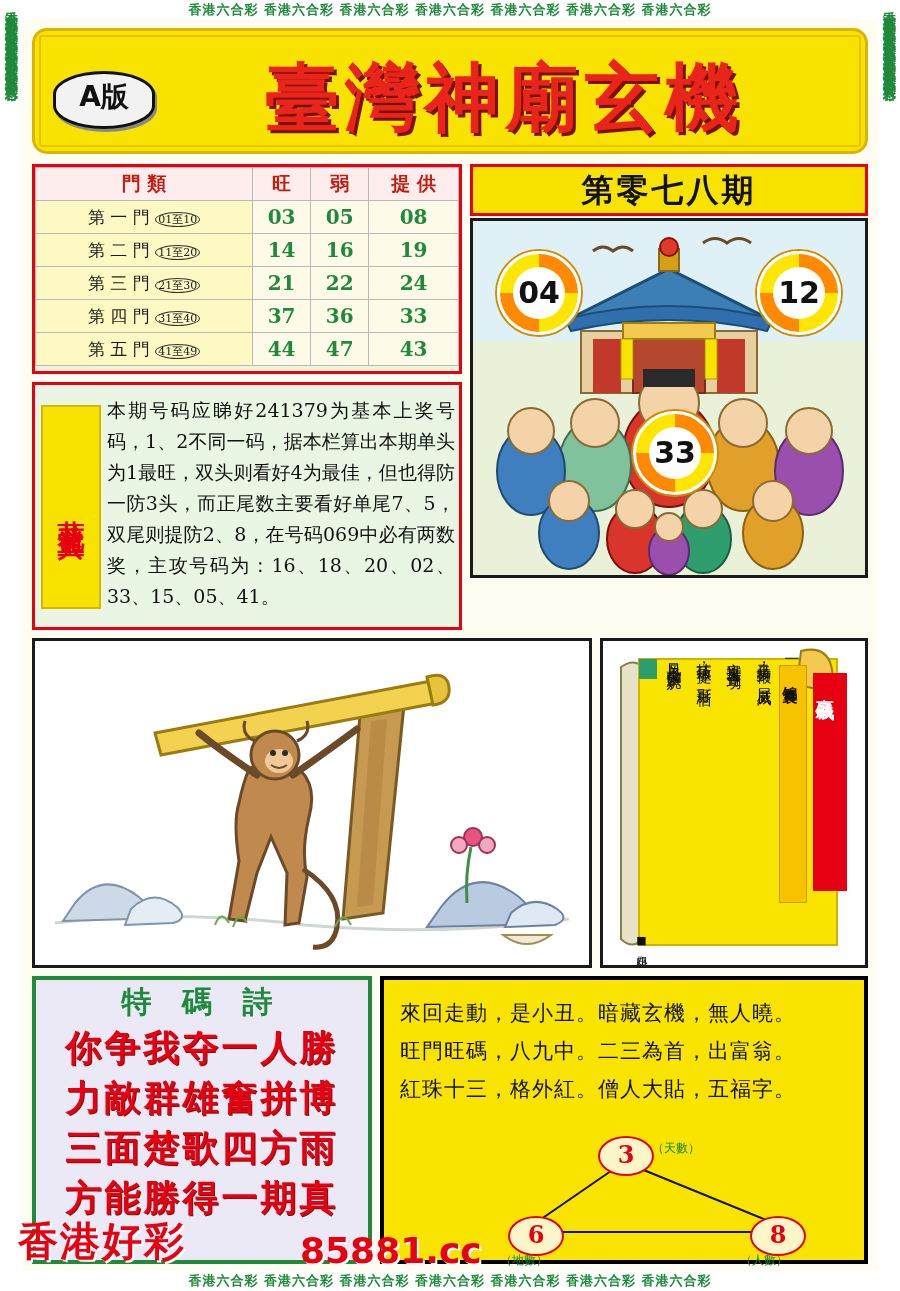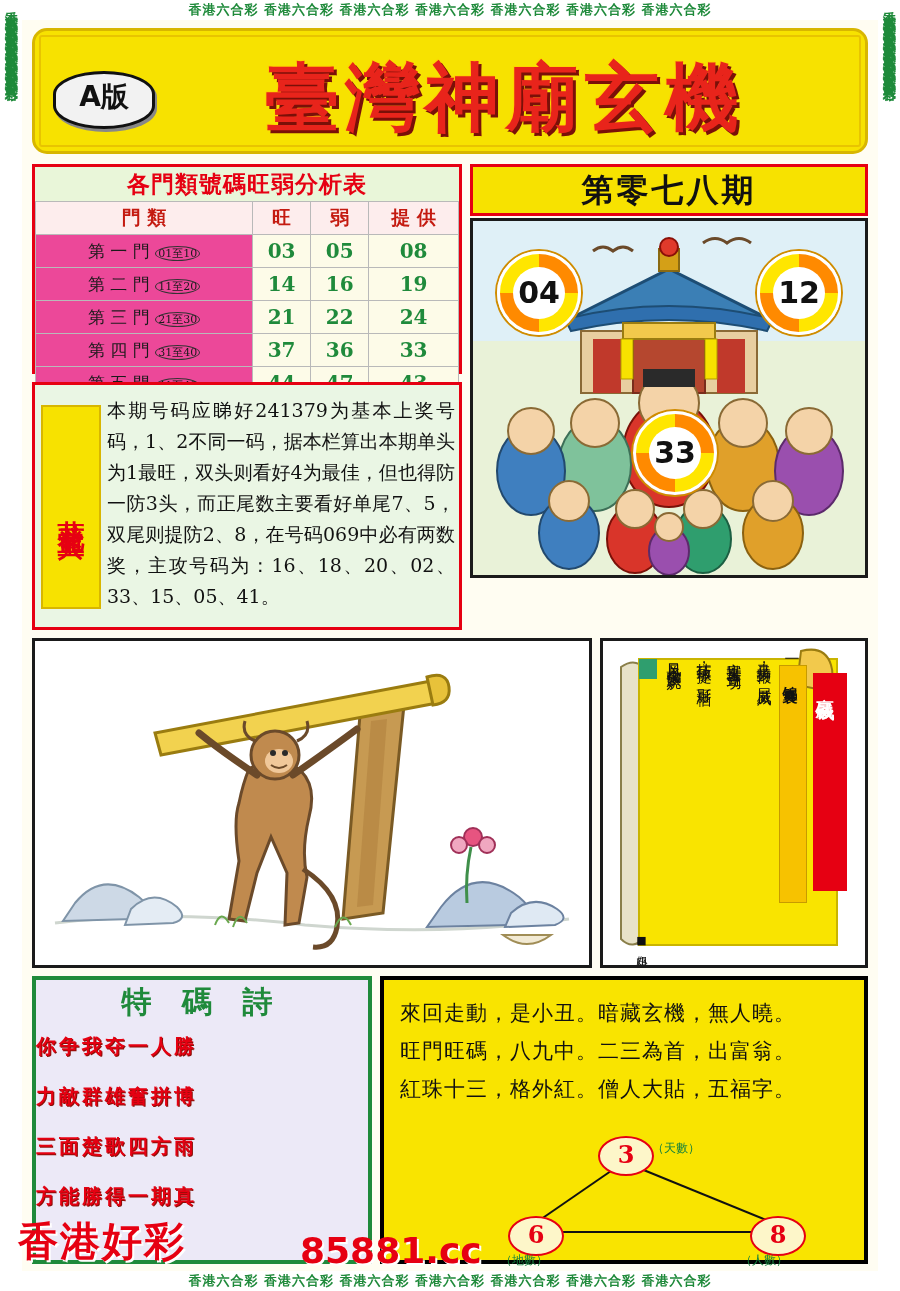--- a/index.html
+++ b/index.html
@@ -31,21 +31,21 @@
     font-family:"DejaVu Serif","Liberation Serif",serif;font-weight:bold;font-size:74px;color:#e8241b;
     text-shadow:3px 3px 0 #7a1008, -1px -1px 0 #ffd400;letter-spacing:6px;}
 
   
   .tbl-box{position:absolute;left:10px;top:144px;width:430px;height:210px;background:#e9f6d9;border:3px solid #e60012;box-sizing:border-box;}
   .tbl-title{height:34px;line-height:34px;text-align:center;font-size:23px;font-weight:bold;color:#e60012;
     font-family:"DejaVu Serif",serif;letter-spacing:1px;}
   table.an{width:100%;border-collapse:collapse;font-family:"DejaVu Serif","Liberation Serif",serif;}
   table.an th,table.an td{border:1px solid #b9b9b9;text-align:center;height:30px;font-size:19px;}
   table.an th{background:#fdeded;color:#c41a10;font-weight:bold;font-size:19px;}
-  table.an td.cat{color:#1a1a1a;font-size:17px;background:#ec4899;}
+  table.an td.cat{color:#1a1a1a;font-size:17px;background:#fef9c3;}
   table.an td.num{color:#1f8a3b;font-weight:bold;font-size:20px;background:#fdfbe8;}
   .mini{font-size:11px;border:1px solid #333;border-radius:50%;padding:0 2px;}
 
   
   .issue{position:absolute;left:448px;top:144px;width:398px;height:52px;background:#f7e200;border:3px solid #e60012;box-sizing:border-box;}
   .issue span{display:block;text-align:center;line-height:46px;font-size:32px;font-weight:bold;color:#111;
     font-family:"DejaVu Serif",serif;letter-spacing:3px;}
 
   
   .pic-temple{position:absolute;left:448px;top:198px;width:398px;height:360px;border:3px solid #1a1a1a;box-sizing:border-box;
@@ -79,21 +79,21 @@
   .redbar span{writing-mode:vertical-rl;text-orientation:upright;display:block;color:#fff;font-size:19px;font-weight:bold;
     text-align:center;margin-top:10px;letter-spacing:4px;font-family:"DejaVu Serif",serif;}
   .goldbar{position:absolute;right:58px;top:24px;width:26px;height:236px;background:#f7c200;border:1px solid #c79b00;}
   .goldbar span{writing-mode:vertical-rl;text-orientation:upright;display:block;color:#111;font-size:15px;font-weight:bold;
     text-align:center;margin-top:8px;letter-spacing:3px;font-family:"DejaVu Serif",serif;}
   .sig{position:absolute;left:30px;bottom:18px;font-size:11px;color:#111;writing-mode:vertical-rl;text-orientation:upright;}
 
   
   .poem{position:absolute;left:10px;top:956px;width:340px;height:288px;background:#ece9f7;border:4px solid #1f8a3b;box-sizing:border-box;}
   .poem-title{text-align:center;font-size:30px;font-weight:bold;color:#1f8a3b;font-family:"DejaVu Serif",serif;margin-top:2px;letter-spacing:10px;}
-  .poem-line{font-size:20px;font-weight:bold;color:#e60012;font-family:Liberation Mono, monospace;
+  .poem-line{text-align:center;font-size:36px;font-weight:bold;color:#e60012;font-family:Liberation Sans, sans-serif;
     line-height:50px;letter-spacing:3px;text-shadow:1px 1px 0 #8a1008;}
 
   
   .riddle{position:absolute;left:358px;top:956px;width:488px;height:288px;background:#f9e400;border:4px solid #000000;box-sizing:border-box;}
   .riddle-line{font-size:21px;color:#111;font-family:"DejaVu Serif",serif;line-height:38px;margin-left:16px;letter-spacing:1px;}
   .oval{position:absolute;width:52px;height:36px;border-radius:50%;background:#fdf6c9;border:2px solid #e60012;
     line-height:34px;text-align:center;font-size:24px;font-weight:bold;color:#e60012;font-family:"DejaVu Serif",serif;}
   .olabel{position:absolute;font-size:12px;color:#15803d;font-family:"DejaVu Serif",serif;}
 
   
@@ -120,21 +120,20 @@
 
     <div class="banner">
       <div class="banner-inner"></div>
       <div class="aban">
         <span>A版</span>
       </div>
       <div class="big-title">臺灣神廟玄機</div>
     </div>
 
     <div class="tbl-box">
-      <div class="tbl-title">各門類號碼旺弱分析表</div>
       <table class="an">
         <thead>
           <tr>
             <th>門 類</th>
             <th>旺</th>
             <th>弱</th>
             <th>提 供</th>
           </tr>
         </thead>
         <tbody>

